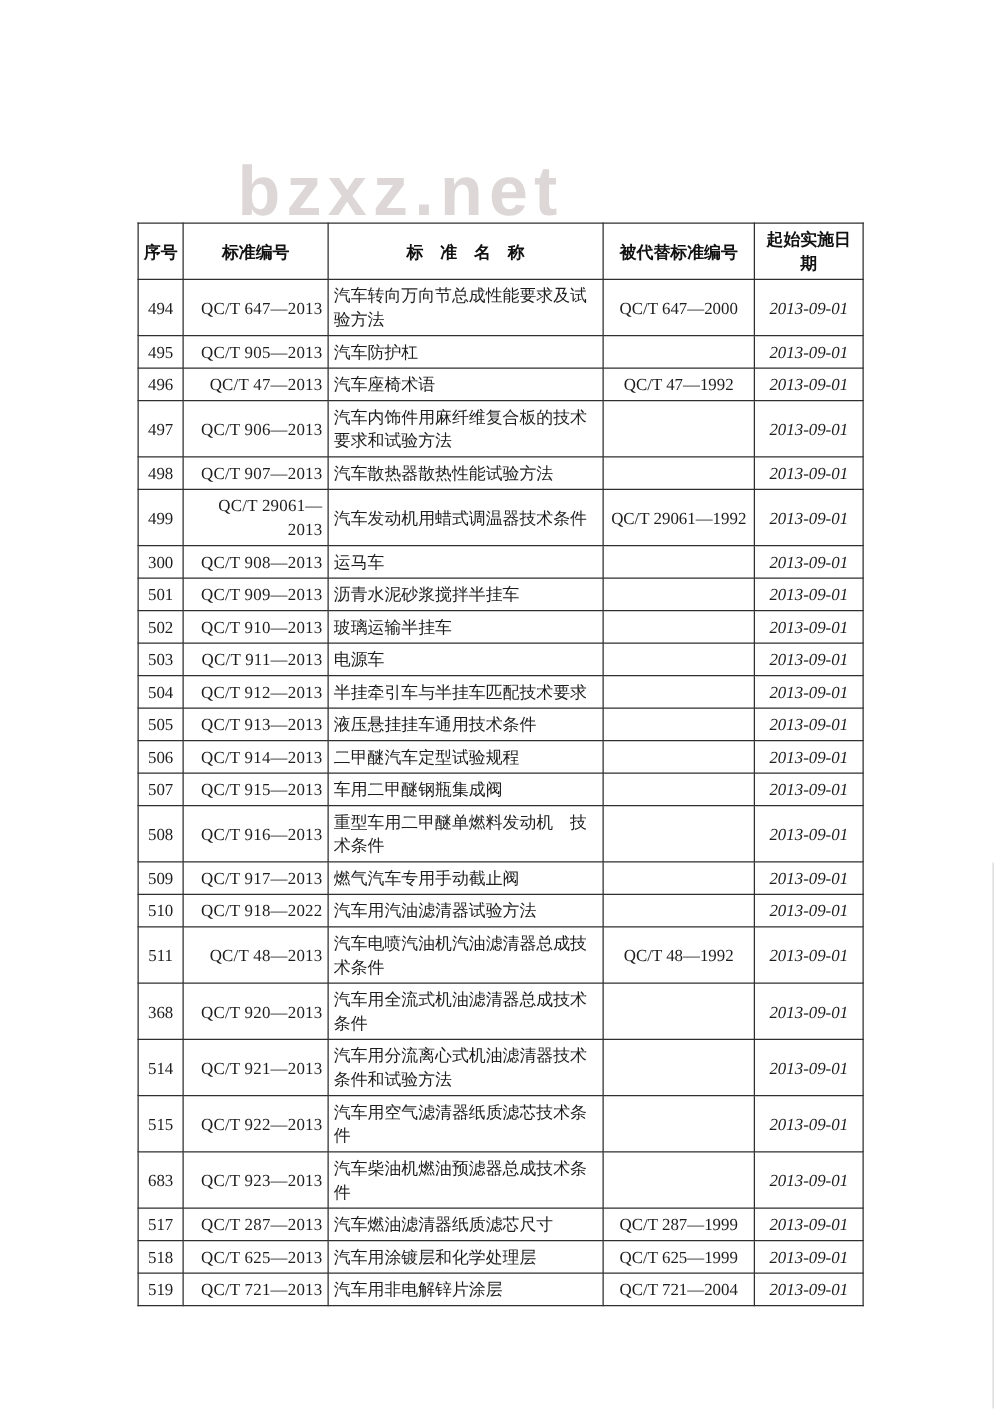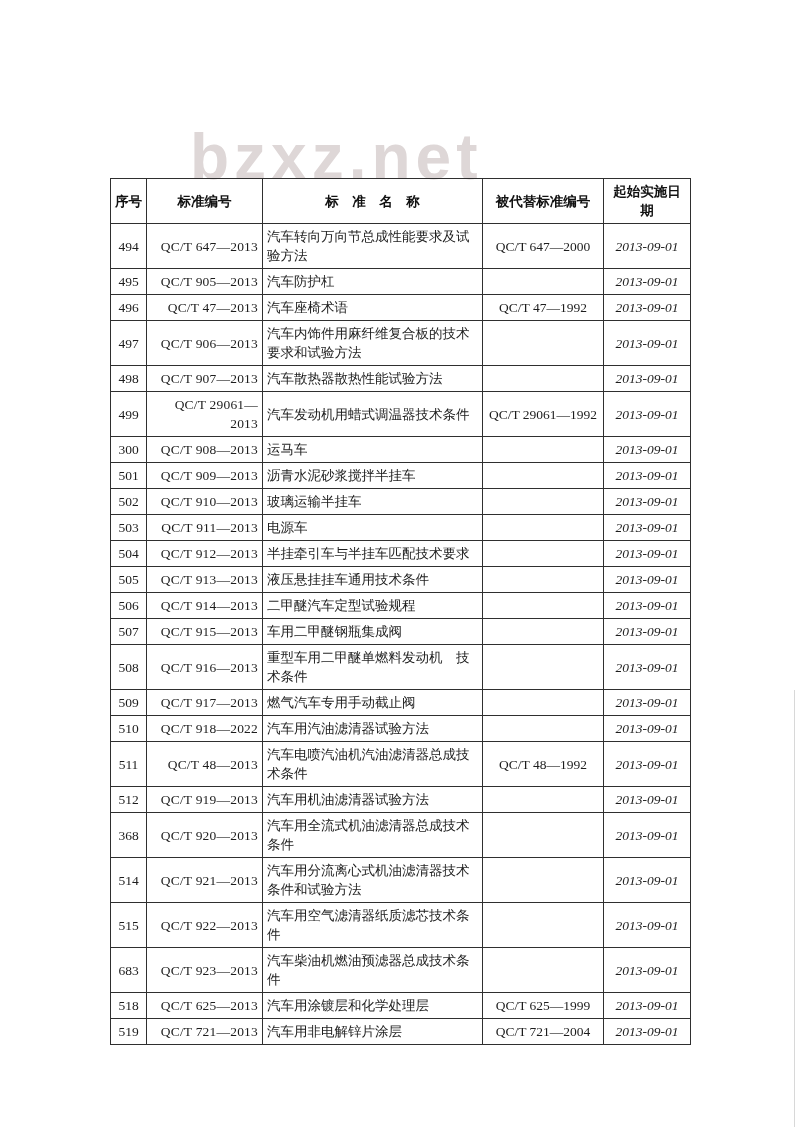--- a/index.html
+++ b/index.html
@@ -17,21 +17,21 @@
     height: 1127px;
     background: #ffffff;
     overflow: hidden;
   }
   .watermark {
     position: absolute;
     left: 190px;
     top: 120px;
     font-family: "Liberation Sans", "DejaVu Sans", sans-serif;
     font-weight: 700;
-    font-size: 64px;
+    font-size: 56px;
     letter-spacing: 5px;
     color: #ded7d7;
     z-index: 0;
     user-select: none;
   }
   table.standards {
     position: absolute;
     left: 110px;
     top: 178px;
     width: 580px;
@@ -227,27 +227,20 @@
     <td class="cell-date">2013-09-01</td>
   </tr>
         <tr class="data-row">
     <td class="cell-no">511</td>
     <td class="cell-code">QC/T 48—2013</td>
     <td class="cell-name">汽车电喷汽油机汽油滤清器总成技术条件</td>
     <td class="cell-replaced">QC/T 48—1992</td>
     <td class="cell-date">2013-09-01</td>
   </tr>
         <tr class="data-row">
-    <td class="cell-no">512</td>
-    <td class="cell-code">QC/T 919—2013</td>
-    <td class="cell-name">汽车用机油滤清器试验方法</td>
-    <td class="cell-replaced"></td>
-    <td class="cell-date">2013-09-01</td>
-  </tr>
-        <tr class="data-row">
     <td class="cell-no">368</td>
     <td class="cell-code">QC/T 920—2013</td>
     <td class="cell-name">汽车用全流式机油滤清器总成技术条件</td>
     <td class="cell-replaced"></td>
     <td class="cell-date">2013-09-01</td>
   </tr>
         <tr class="data-row">
     <td class="cell-no">514</td>
     <td class="cell-code">QC/T 921—2013</td>
     <td class="cell-name">汽车用分流离心式机油滤清器技术条件和试验方法</td>
@@ -259,20 +252,27 @@
     <td class="cell-code">QC/T 922—2013</td>
     <td class="cell-name">汽车用空气滤清器纸质滤芯技术条件</td>
     <td class="cell-replaced"></td>
     <td class="cell-date">2013-09-01</td>
   </tr>
         <tr class="data-row">
     <td class="cell-no">683</td>
     <td class="cell-code">QC/T 923—2013</td>
     <td class="cell-name">汽车柴油机燃油预滤器总成技术条件</td>
     <td class="cell-replaced"></td>
+    <td class="cell-date">2013-09-01</td>
+  </tr>
+        <tr class="data-row">
+    <td class="cell-no">517</td>
+    <td class="cell-code">QC/T 287—2013</td>
+    <td class="cell-name">汽车燃油滤清器纸质滤芯尺寸</td>
+    <td class="cell-replaced">QC/T 287—1999</td>
     <td class="cell-date">2013-09-01</td>
   </tr>
         <tr class="data-row">
     <td class="cell-no">518</td>
     <td class="cell-code">QC/T 625—2013</td>
     <td class="cell-name">汽车用涂镀层和化学处理层</td>
     <td class="cell-replaced">QC/T 625—1999</td>
     <td class="cell-date">2013-09-01</td>
   </tr>
         <tr class="data-row">

